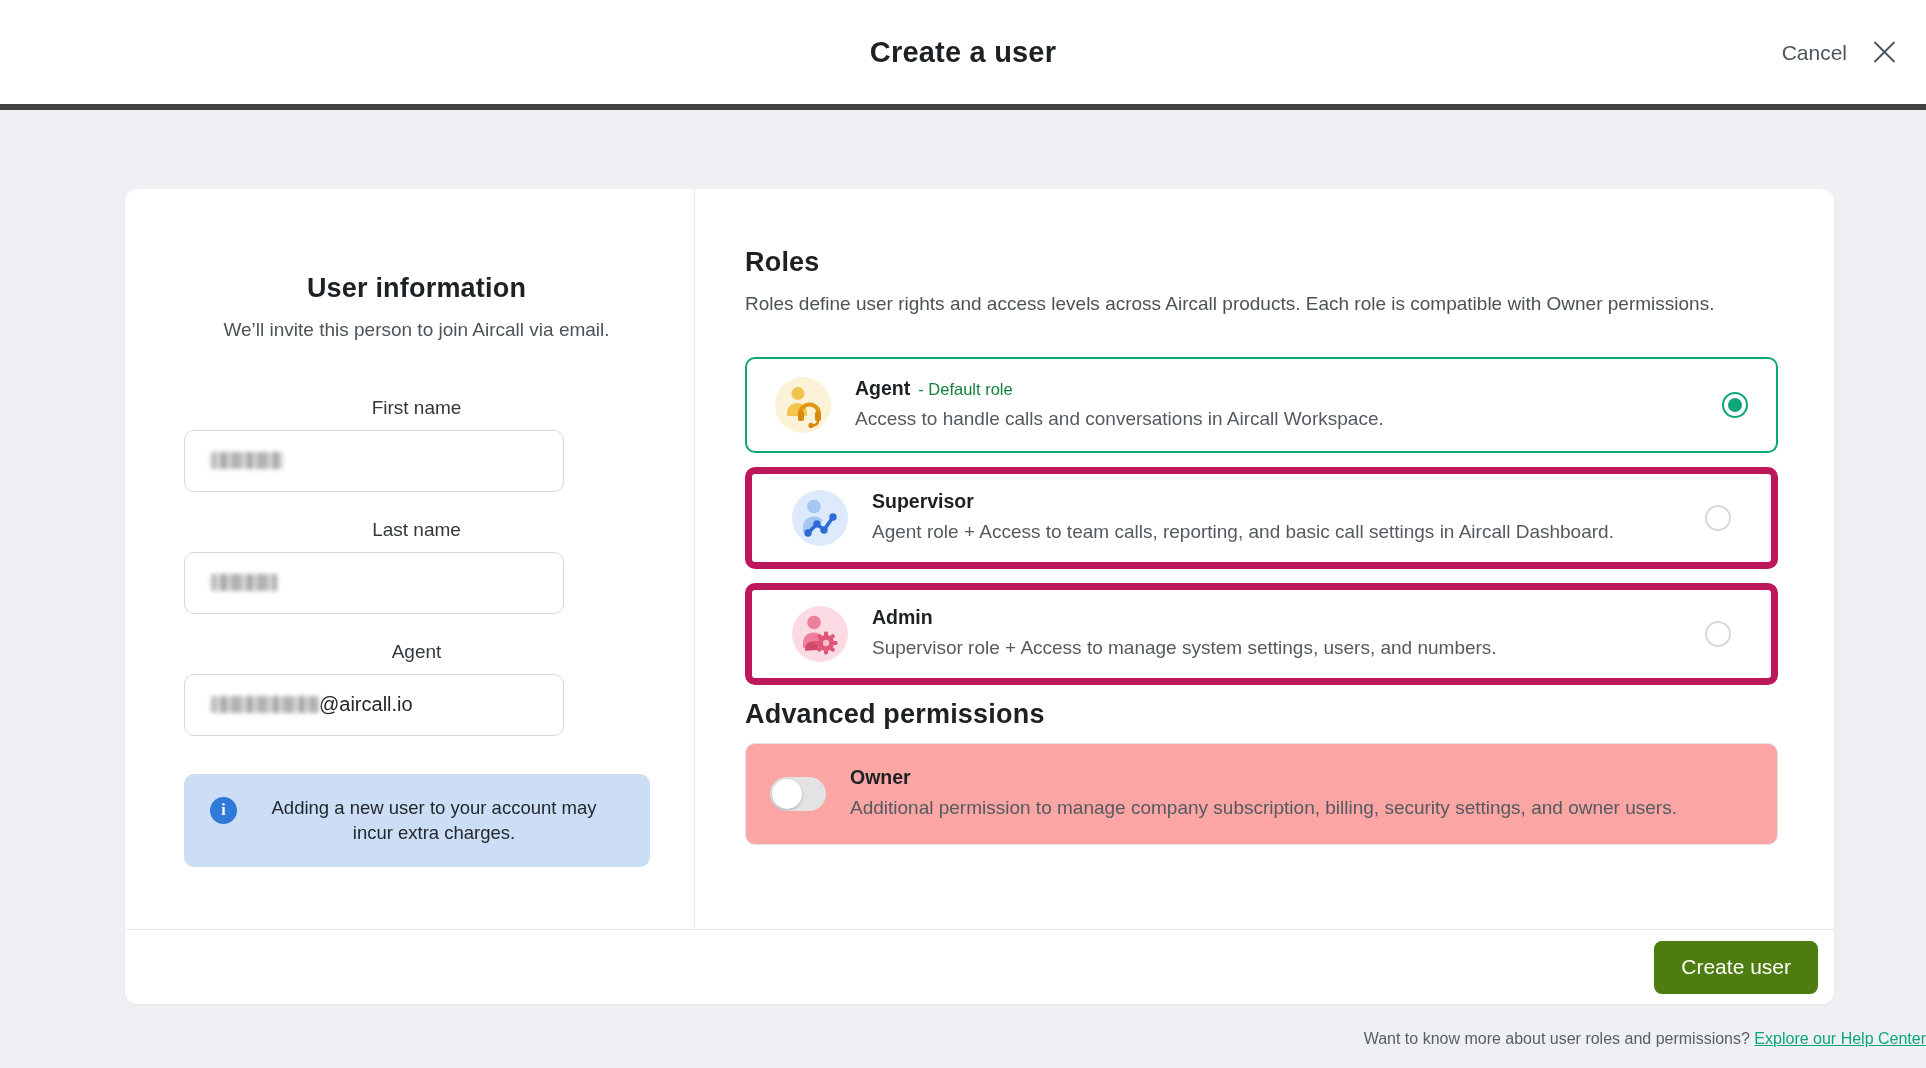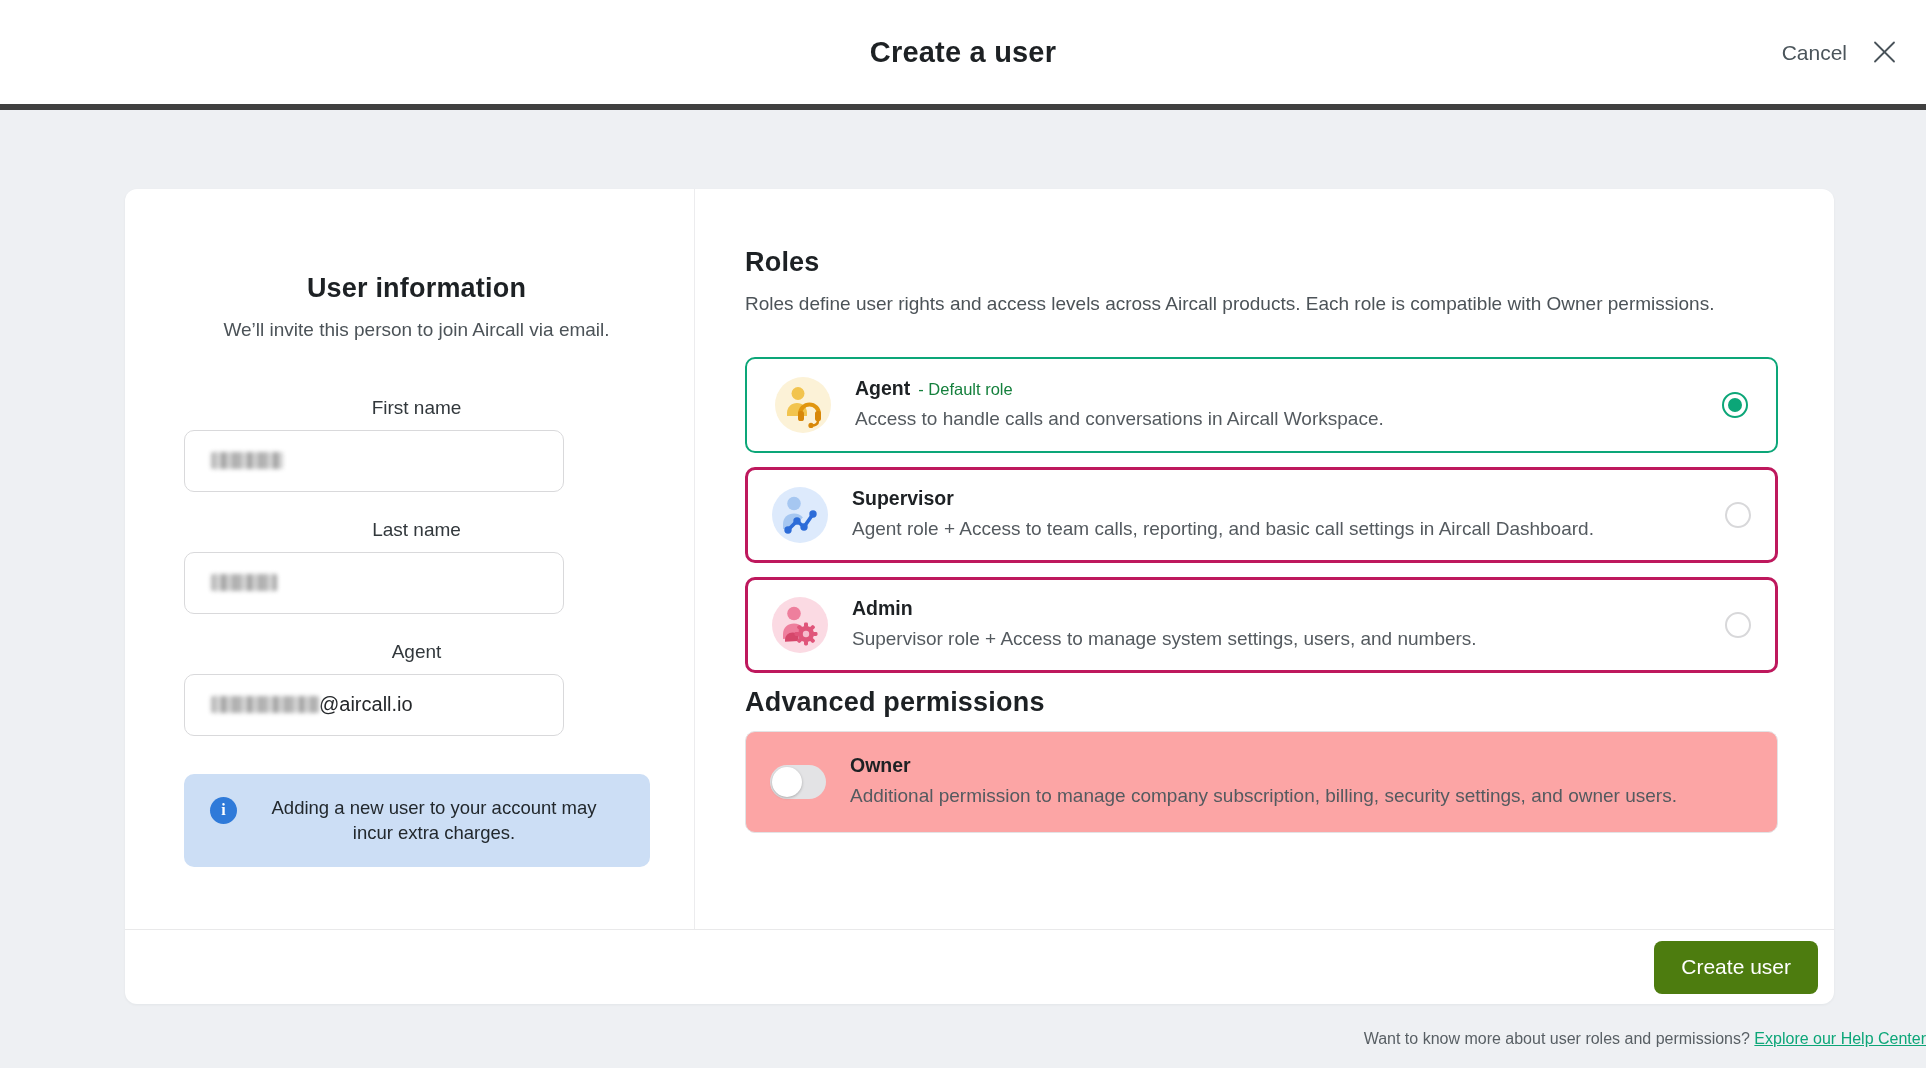--- a/index.html
+++ b/index.html
@@ -78,22 +78,22 @@
     flex: none; width: 27px; height: 27px; border-radius: 50%;
     background: #2f7ad9; color: #fff; display: flex; align-items: center; justify-content: center;
     font-family: "Liberation Serif", serif; font-size: 16px; font-weight: 700; margin-top: 2px;
   }
   .notice-text { max-width: 360px; }
 
   
   .roles-list { margin-top: 40px; }
   .role-card {
     display: flex; align-items: center;
-    border: 3px solid #be185d; border-radius: 10px;
-    padding: 16px 24px; margin-bottom: 14px; min-height: 96px;
+    border: 7px solid #be185d; border-radius: 10px;
+    padding: 16px 40px; margin-bottom: 14px; min-height: 96px;
     cursor: pointer; background: #fff;
   }
   .role-card.selected { border: 2px solid #0ca678; padding: 15px 28px; }
   .role-icon { flex: none; width: 56px; height: 56px; margin-right: 24px; }
   .role-text { flex: 1; }
   .role-title-row { display: flex; align-items: baseline; gap: 8px; }
   .role-name { font-size: 19.5px; font-weight: 700; color: #1d2124; }
   .role-suffix { font-size: 16.5px; color: #15803d; }
   .role-desc { font-size: 19px; color: #545a5f; margin-top: 7px; line-height: 1.3; }
 

